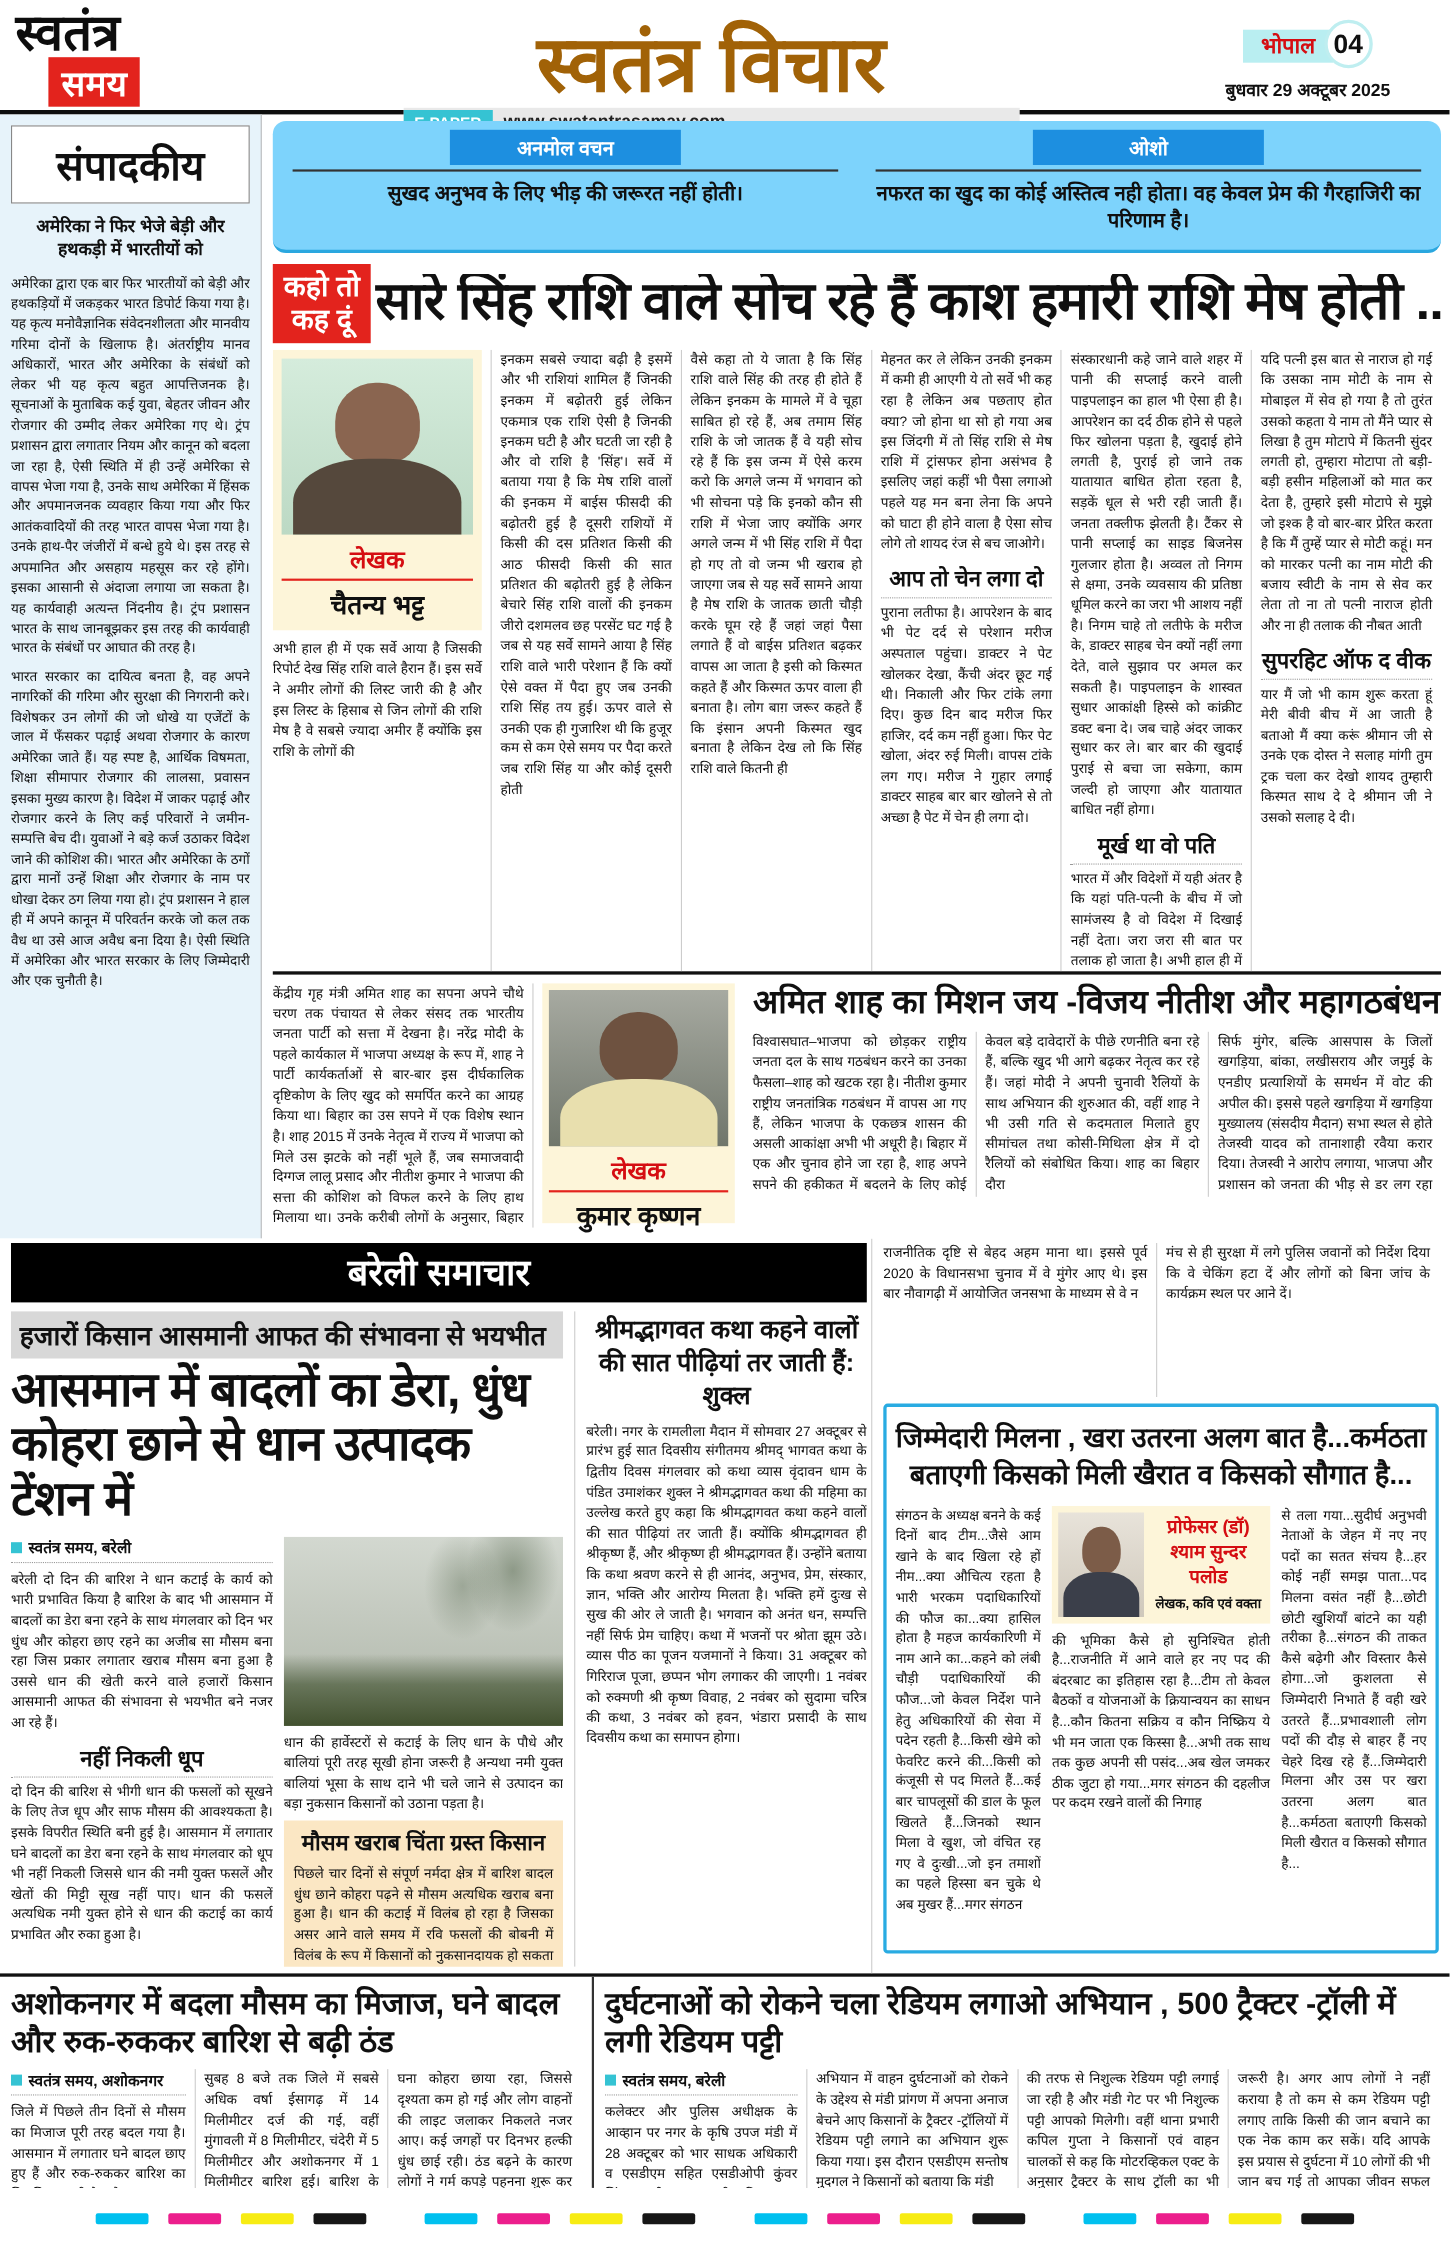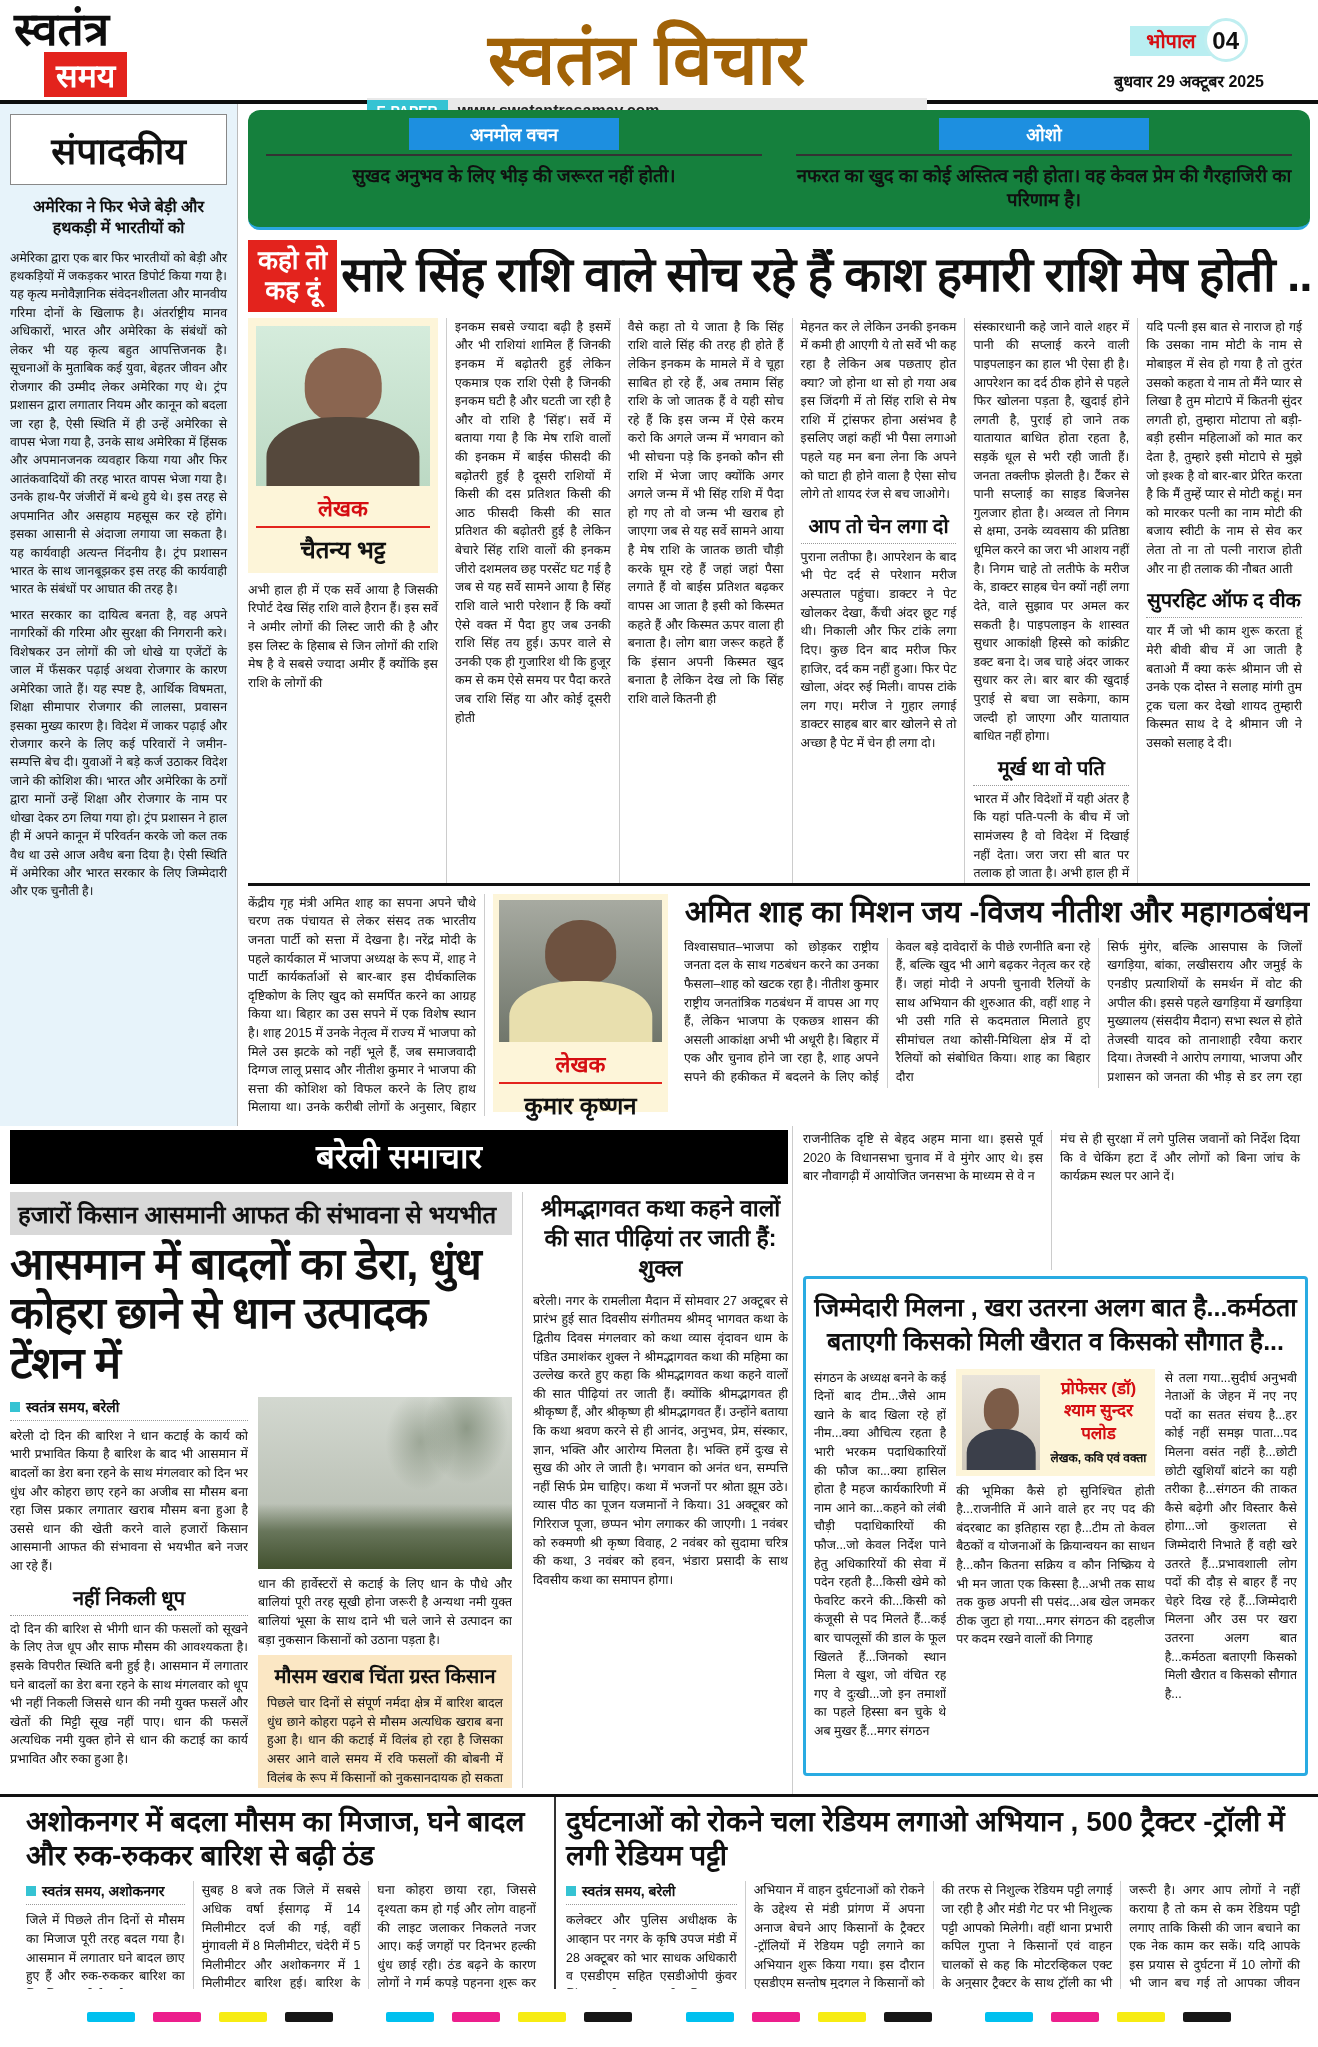--- a/index.html
+++ b/index.html
@@ -44,21 +44,21 @@
   .alabel{color:#d50d12;font-size:22px;font-weight:800;text-align:center;margin-top:6px;}
   .aname{font-size:24px;font-weight:800;text-align:center;border-top:2px solid #e3231d;margin-top:4px;padding-top:4px;}
   
   .main{display:flex;height:1022px;overflow:hidden;}
   .edi{width:238px;background:#e7f3fa;padding:10px;box-sizing:border-box;border-right:1px solid #bbb;overflow:hidden;}
   .edi-box{background:#fff;border:1px solid #888;text-align:center;font-size:37px;font-weight:800;
            padding:9px 0;margin-bottom:12px;}
   .edi-head{font-size:16px;font-weight:800;text-align:center;line-height:1.3;margin:4px 0 10px;}
   .edi-p{font-size:12.3px;line-height:1.5;text-align:justify;margin:0 0 7px;}
   .rz{flex:1;display:flex;flex-direction:column;padding:6px 8px 0 10px;box-sizing:border-box;overflow:hidden;}
-  .quotes{display:flex;background:#15803d;border-radius:12px;padding:8px 18px 8px;gap:34px;
+  .quotes{display:flex;background:#7dd3fc;border-radius:12px;padding:8px 18px 8px;gap:34px;
           border-bottom:3px solid #2aa7df;height:120px;box-sizing:border-box;}
   .qcell{flex:1;}
   .qchip{display:block;width:210px;margin:0 auto;background:#1d8fe0;color:#fff;text-align:center;
          font-size:18px;font-weight:800;padding:4px 0;}
   .qline{border-bottom:2px solid #333;margin:4px 0 8px;}
   .qtext{font-size:18.5px;font-weight:800;text-align:center;line-height:1.3;}
   .kaho-head{display:flex;align-items:center;gap:4px;padding:10px 0 6px;}
   .kbox{background:#e3231d;color:#fff;font-size:26px;font-weight:800;text-align:center;
         padding:6px 10px;line-height:1.15;flex:0 0 auto;}
   .kbox span{display:block;}
@@ -108,21 +108,21 @@
   .phl{font-size:25px;font-weight:800;text-align:center;line-height:1.35;margin:4px 0 10px;}
   .prow{display:flex;gap:10px;}
   .pcol{flex:1;overflow:hidden;}
   .pmid{flex:1.5;}
   .pcard{display:flex;gap:8px;background:#fdf5d9;padding:6px;margin-bottom:6px;align-items:center;}
   .pcard .portrait{flex:0 0 78px;height:95px;}
   .pname{color:#d50d12;font-weight:800;font-size:17px;text-align:center;line-height:1.3;}
   .prole{font-size:12px;font-weight:700;text-align:center;margin-top:4px;}
   
   .band3{display:flex;border-top:3px solid #111;height:192px;overflow:hidden;}
-  .b3l{flex:0 0 540px;padding:8px 10px;border-right:2px solid #333;box-sizing:border-box;overflow:hidden;margin-left:16px;}
+  .b3l{flex:0 0 540px;padding:8px 10px;border-right:2px solid #333;box-sizing:border-box;overflow:hidden;}
   .b3hl{font-size:28px;font-weight:900;line-height:1.22;margin:0 0 8px;}
   .b3cols{display:flex;gap:0;}
   .b3col{flex:1;padding:0 8px;border-left:1px solid #ccc;overflow:hidden;}
   .b3col:first-child{border-left:none;padding-left:0;}
   .b3r{flex:1;padding:8px 10px;box-sizing:border-box;overflow:hidden;}
   
   .cbars{display:flex;justify-content:space-around;align-items:center;height:56px;padding:0 60px;}
   .cgroup{display:flex;gap:18px;}
   .cbar{width:48px;height:10px;border-radius:2px;}
   .c-c{background:#00c0ef;}.c-m{background:#ec1e8c;}.c-y{background:#f7ec13;}.c-k{background:#161616;}

